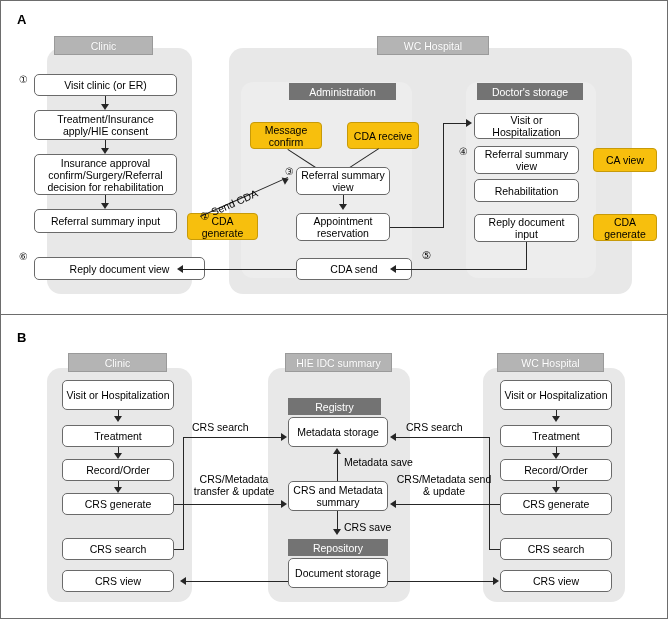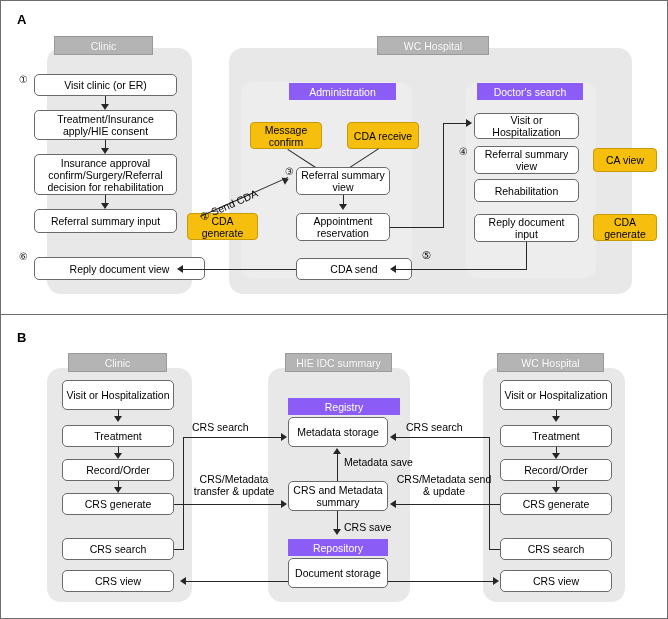--- a/index.html
+++ b/index.html
@@ -40,21 +40,21 @@
     background:#b4b4b4;
     border:1px solid #9a9a9a;
     color:#ffffff;
     font-size:10.5px;
     display:flex;align-items:center;justify-content:center;
     box-sizing:border-box;
     text-shadow:0 0 1px rgba(0,0,0,.15);
   }
   .sub-title{
     position:absolute;
-    background:#8b5cf6;
+    background:#737373;
     color:#ffffff;
     font-size:10.5px;
     display:flex;align-items:center;justify-content:center;
     box-sizing:border-box;
   }
 
   
   .node{
     position:absolute;
     background:#ffffff;
@@ -120,21 +120,21 @@
   <div class="lane" style="left:47px;top:48px;width:145px;height:246px;"></div>
   <div class="lane-title" style="left:54px;top:36px;width:99px;height:19px;">Clinic</div>
 
   <div class="lane" style="left:229px;top:48px;width:403px;height:246px;"></div>
   <div class="lane-title" style="left:377px;top:36px;width:112px;height:19px;">WC Hospital</div>
 
   <div class="lane-inner" style="left:241px;top:82px;width:171px;height:196px;"></div>
   <div class="lane-inner" style="left:466px;top:82px;width:130px;height:196px;"></div>
 
   <div class="sub-title" style="left:289px;top:83px;width:107px;height:17px;">Administration</div>
-  <div class="sub-title" style="left:477px;top:83px;width:106px;height:17px;">Doctor's search</div>
+  <div class="sub-title" style="left:477px;top:83px;width:106px;height:17px;">Doctor's storage</div>
 
   <div class="circnum" style="left:19px;top:75px;">①</div>
   <div class="node" style="left:34px;top:74px;width:143px;height:22px;">Visit clinic (or ER)</div>
 
   <div class="ln v" style="left:105px;top:96px;height:10px;"></div>
   <div class="arrow down" style="left:101px;top:104px;"></div>
 
   <div class="node" style="left:34px;top:110px;width:143px;height:30px;">Treatment/Insurance apply/HIE consent</div>
 
   <div class="ln v" style="left:105px;top:140px;height:10px;"></div>
@@ -218,21 +218,21 @@
   <div class="node" style="left:62px;top:459px;width:112px;height:22px;">Record/Order</div>
   <div class="ln v" style="left:118px;top:481px;height:8px;"></div>
   <div class="arrow down" style="left:114px;top:487px;"></div>
 
   <div class="node" style="left:62px;top:493px;width:112px;height:22px;">CRS generate</div>
 
   <div class="node" style="left:62px;top:538px;width:112px;height:22px;">CRS search</div>
 
   <div class="node" style="left:62px;top:570px;width:112px;height:22px;">CRS view</div>
 
-  <div class="sub-title" style="left:288px;top:398px;width:112px;height:17px;">Registry</div>
+  <div class="sub-title" style="left:288px;top:398px;width:93px;height:17px;">Registry</div>
   <div class="node" style="left:288px;top:417px;width:100px;height:30px;">Metadata storage</div>
 
   <div class="node" style="left:288px;top:481px;width:100px;height:30px;">CRS and Metadata summary</div>
 
   <div class="sub-title" style="left:288px;top:539px;width:100px;height:17px;">Repository</div>
   <div class="node" style="left:288px;top:558px;width:100px;height:30px;">Document storage</div>
 
   <div class="ln v" style="left:337px;top:454px;height:27px;"></div>
   <div class="arrow up" style="left:333px;top:448px;"></div>
   <div class="elabel" style="left:344px;top:456px;">Metadata save</div>

